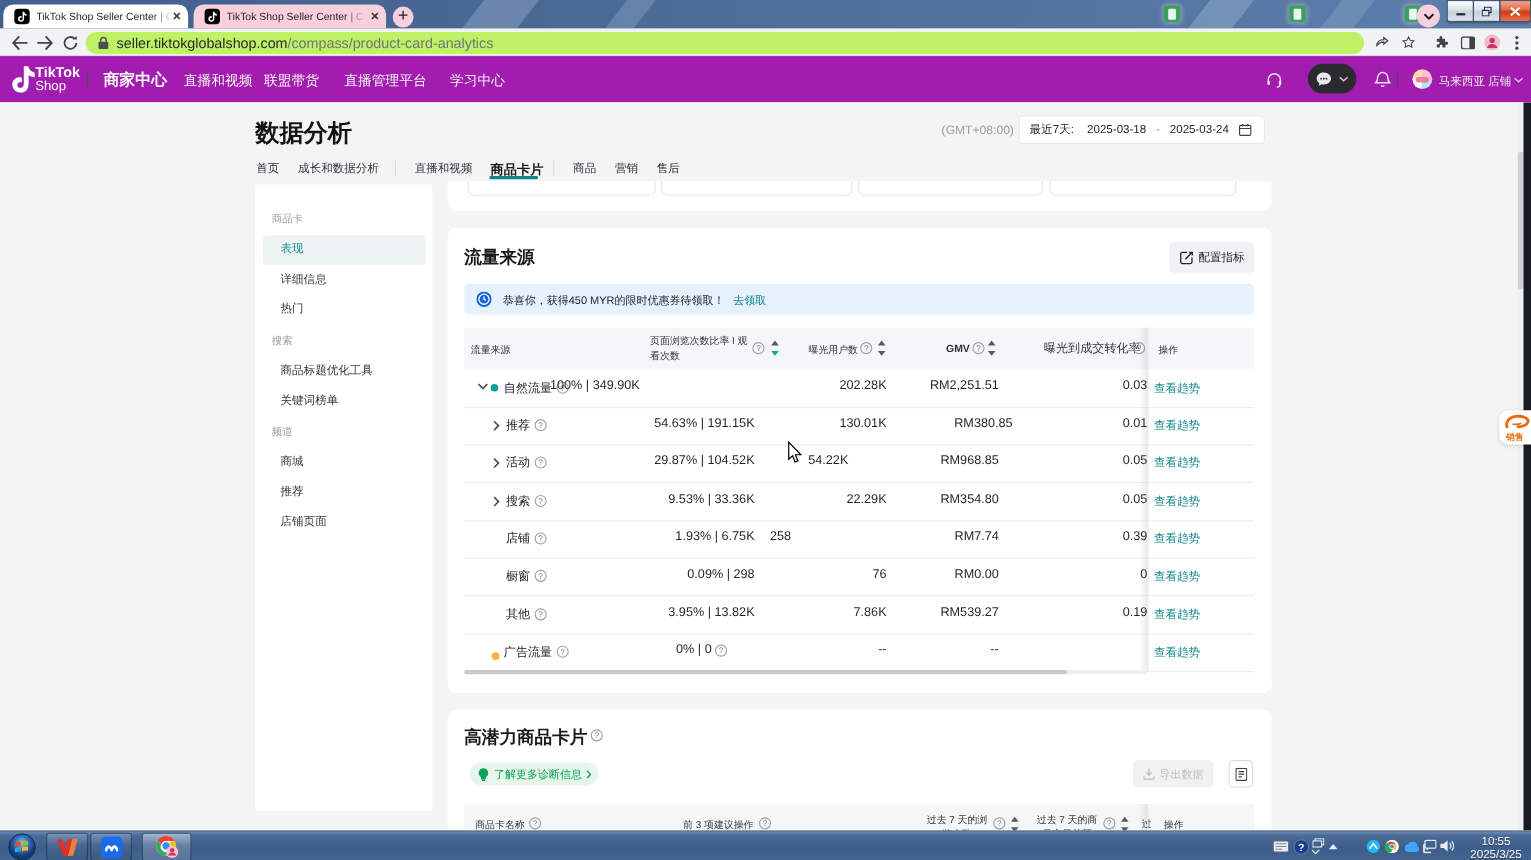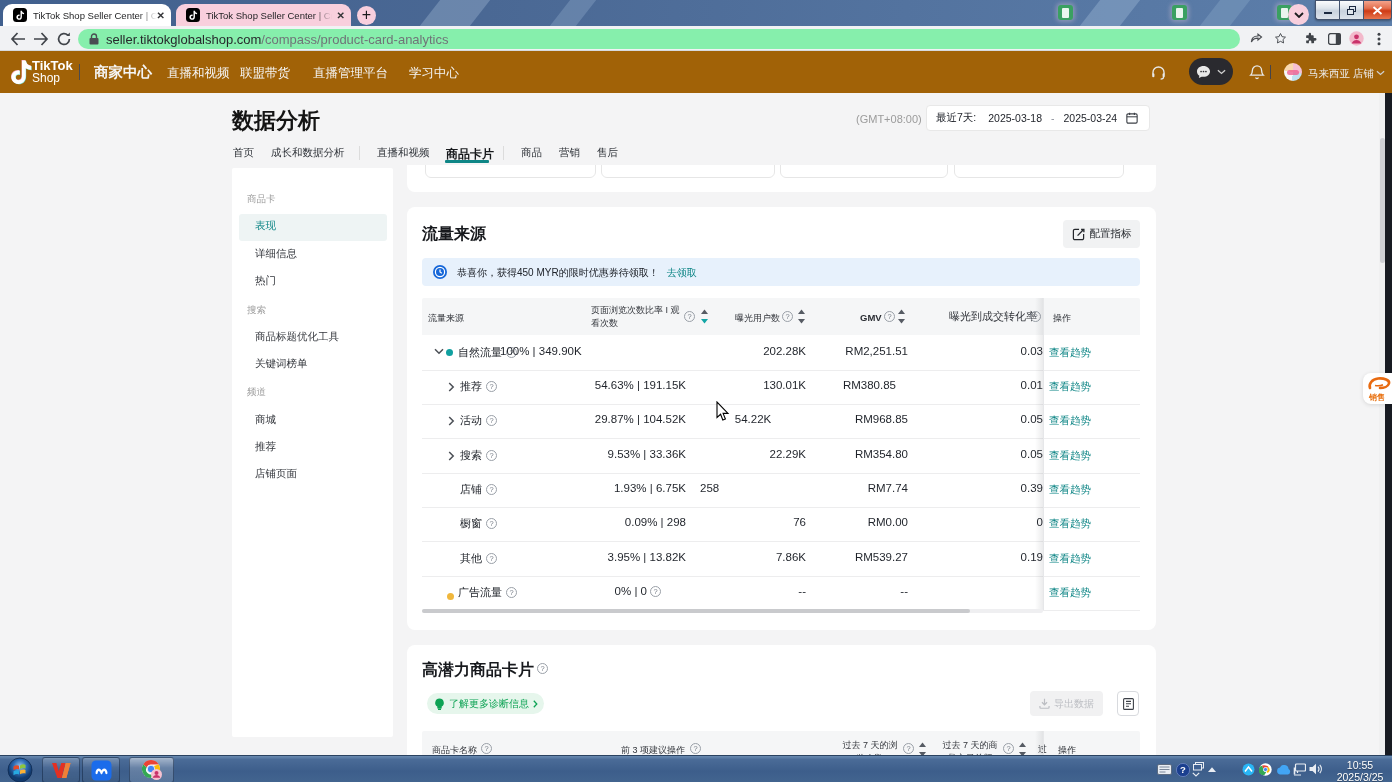--- a/index.html
+++ b/index.html
@@ -16,24 +16,24 @@
 .tabttl{overflow:hidden;max-width:126px}
 .tabx{margin-left:auto;margin-right:6px;flex:0 0 auto;font-weight:bold;font-size:10px;color:#343538}
 #plusbtn{position:absolute;left:357px;top:6px;width:19px;height:19px;border-radius:50%;background:#f8cfdd;color:#1b1c1e;font-size:16px;line-height:17px;text-align:center;font-weight:400}
 #tabsearch{position:absolute;left:1288px;top:4px;width:21px;height:21px;border-radius:50%;background:#f8cfdd;display:flex;align-items:center;justify-content:center}
 #winbtns{position:absolute;left:1315px;top:0;height:20px;display:flex;filter:drop-shadow(0 1px 1px rgba(0,0,0,.35))}
 .wbtn{width:24px;height:20px;border:1px solid #44536e;border-right-width:0;background:linear-gradient(#fbfcfd,#dfe5ec 40%,#c8d1dd 55%,#dde3eb);display:flex;align-items:center;justify-content:center}
 .wbtn:first-child{border-radius:0 0 0 3px}
 .wbtn.close{background:linear-gradient(#f3a38b,#e4704f 40%,#ce3a14 55%,#e8764f);border-radius:0 0 3px 0;border-right-width:1px;width:29px}
 
 #toolbar{left:0;top:26px;width:1392px;height:25px;background:#f1f2f4;border-bottom:1px solid #d7d9dd}
-#omni{position:absolute;left:78px;top:29px;width:1162px;height:20px;border-radius:10px;background:#86efac;display:flex;align-items:center;font-size:13px;color:#27292c}
+#omni{position:absolute;left:78px;top:29px;width:1162px;height:20px;border-radius:10px;background:#bef264;display:flex;align-items:center;font-size:13px;color:#27292c}
 .tbic{position:absolute;top:26px;height:25px;display:flex;align-items:center;justify-content:center}
 
-#tkhdr{left:0;top:51px;width:1392px;height:42px;background:#a16207;color:#fff}
+#tkhdr{left:0;top:51px;width:1392px;height:42px;background:#a21caf;color:#fff}
 .tknav{position:absolute;font-size:15px;color:#f5f5f5;white-space:nowrap;font-weight:600}
 .hico{position:absolute;display:flex;align-items:center;justify-content:center}
 
 #content{left:0;top:93px;width:1392px;height:662px;background:#f4f4f5;overflow:hidden}
 .t13{font-size:11px;color:#20242b}
 .teal{color:#0f8686}
 .qc{display:block;width:11px;height:11px;border:1px solid #9aa0a8;border-radius:50%;font-size:7.5px;line-height:9px;text-align:center;color:#767d87;background:transparent}
 .card{position:absolute;left:407px;width:749px;background:#fff;border-radius:8px}
 .num{position:absolute;font-size:11.5px;color:#1f232a;white-space:nowrap}
 .rline{position:absolute;left:422px;width:718px;height:1px;background:#ededee}
@@ -365,21 +365,21 @@
  <div class="num" style="left:700px;top:252px;width:106px;text-align:right">202.28K</div>
  <div class="num" style="left:700px;top:286px;width:106px;text-align:right">130.01K</div>
  <div class="num" style="left:700px;top:320px;width:106px;text-align:center">54.22K</div>
  <div class="num" style="left:700px;top:355px;width:106px;text-align:right">22.29K</div>
  <div class="num" style="left:700px;top:389px;width:106px;">258</div>
  <div class="num" style="left:700px;top:423px;width:106px;text-align:right">76</div>
  <div class="num" style="left:700px;top:458px;width:106px;text-align:right">7.86K</div>
  <div class="num" style="left:700px;top:492px;width:106px;text-align:right">--</div>
 
  <div class="num" style="left:800px;top:252px;width:108px;text-align:right">RM2,251.51</div>
- <div class="num" style="left:788px;top:286px;width:108px;text-align:right">RM380.85</div>
+ <div class="num" style="left:840px;top:286px;width:108px;text-align:center">RM380.85</div>
  <div class="num" style="left:800px;top:320px;width:108px;text-align:right">RM968.85</div>
  <div class="num" style="left:800px;top:355px;width:108px;text-align:right">RM354.80</div>
  <div class="num" style="left:800px;top:389px;width:108px;text-align:right">RM7.74</div>
  <div class="num" style="left:800px;top:423px;width:108px;text-align:right">RM0.00</div>
  <div class="num" style="left:800px;top:458px;width:108px;text-align:right">RM539.27</div>
  <div class="num" style="left:800px;top:492px;width:108px;text-align:right">--</div>
 
  <div class="num" style="left:940px;top:252px;width:103px;text-align:right">0.03</div>
  <div class="num" style="left:940px;top:286px;width:103px;text-align:right">0.01</div>
  <div class="num" style="left:940px;top:320px;width:103px;text-align:right">0.05</div>

